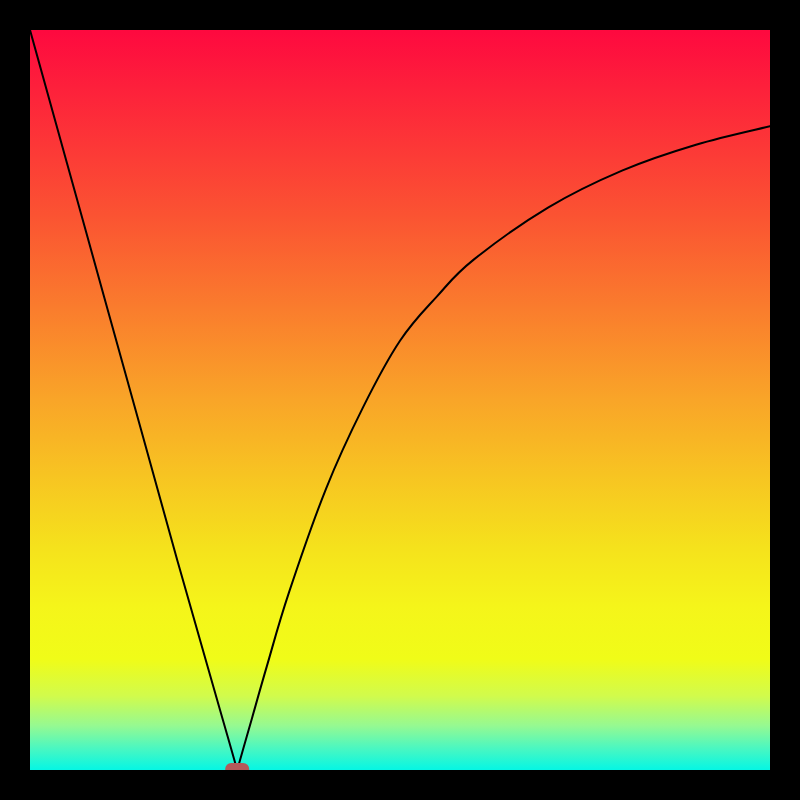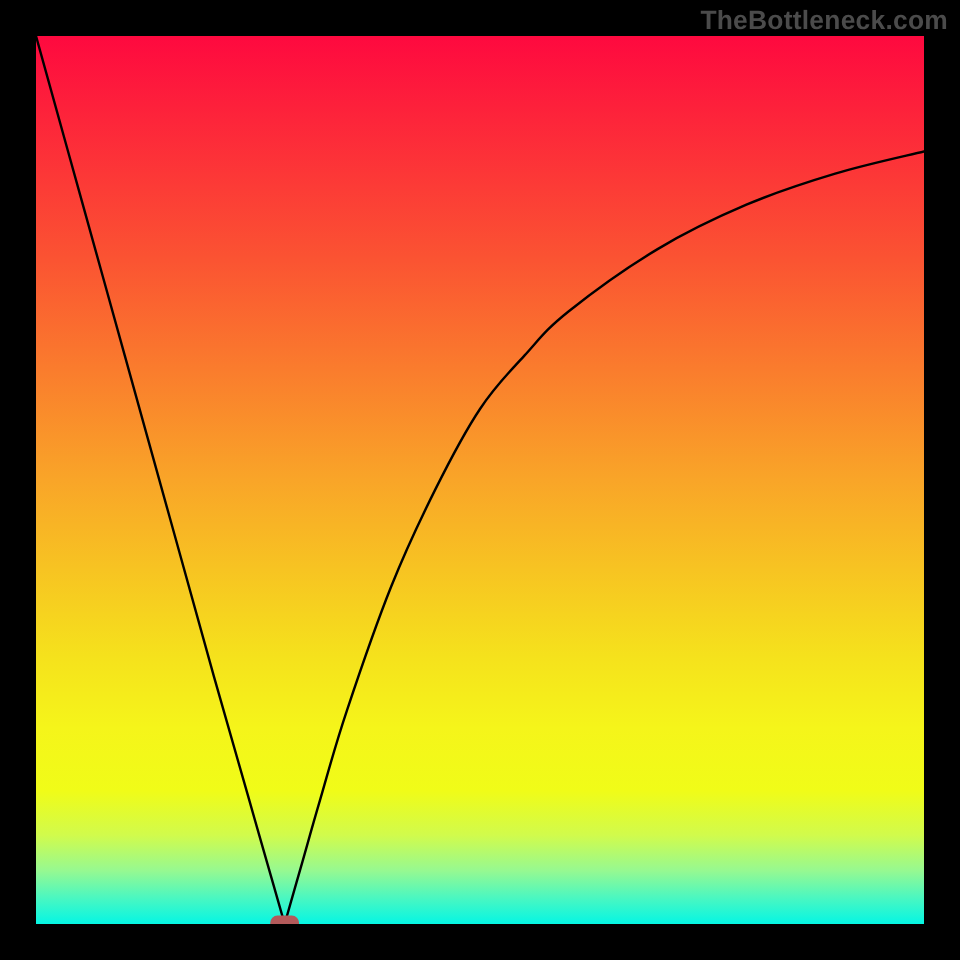--- a/index.html
+++ b/index.html
@@ -34,21 +34,20 @@
     font-family: Arial, Helvetica, sans-serif;
     letter-spacing: 0.2px;
     user-select: none;
   }
   svg { display: block; }
 </style>
 </head>
 <body>
 
 <div class="frame">
-  <div class="watermark">TheBottleneck.com</div>
   <div class="plot">
     <svg id="chart-svg" width="740" height="740" viewBox="0 0 740 740" preserveAspectRatio="none">
         <defs>
           <linearGradient id="bg-grad" x1="0" y1="0" x2="0" y2="1">
             <stop offset="0%" stop-color="#fe093f"></stop>
             <stop offset="25%" stop-color="#fb5332"></stop>
             <stop offset="50%" stop-color="#f9a528"></stop>
             <stop offset="70%" stop-color="#f5e21c"></stop>
             <stop offset="78%" stop-color="#f5f51a"></stop>
             <stop offset="85%" stop-color="#f0fc18"></stop>

